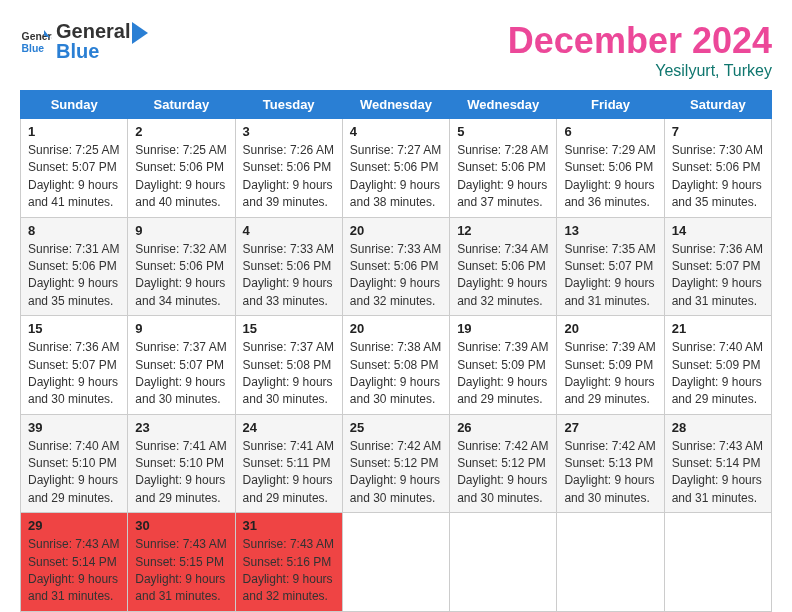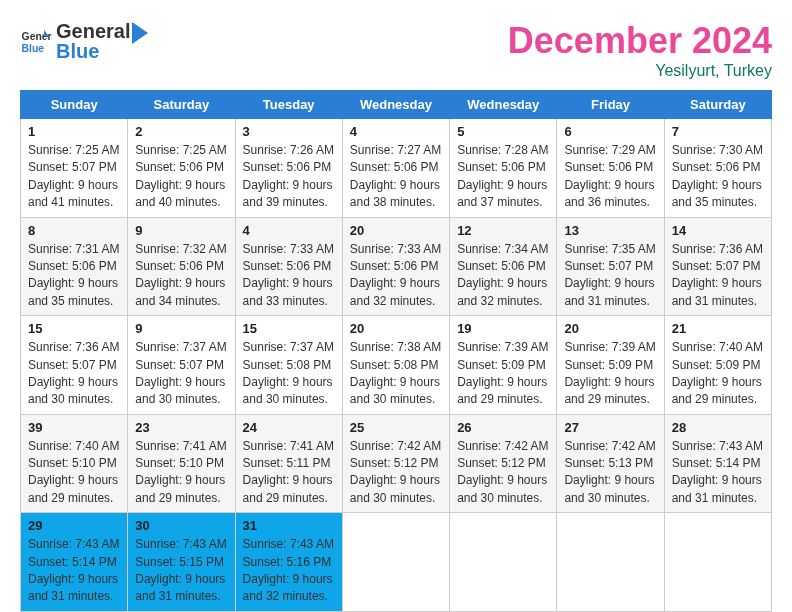--- a/index.html
+++ b/index.html
@@ -72,21 +72,21 @@
     }
     .day-info {
       font-size: 12px;
       color: #333;
       line-height: 1.45;
     }
     .empty-cell {
       background: #fff !important;
     }
     .last-row td {
-      background: #0ea5e9;
+      background: #ef4444;
     }
   </style>
 </head>
 <body>
 
 <div class="header-area">
   <div class="logo">
     <svg class="logo-icon" viewBox="0 0 40 40" xmlns="http://www.w3.org/2000/svg">
       <text x="2" y="18" font-size="13" font-weight="bold" fill="#333" font-family="Arial">General</text>
       <text x="2" y="32" font-size="13" font-weight="bold" fill="#2a7fd4" font-family="Arial">Blue</text>

